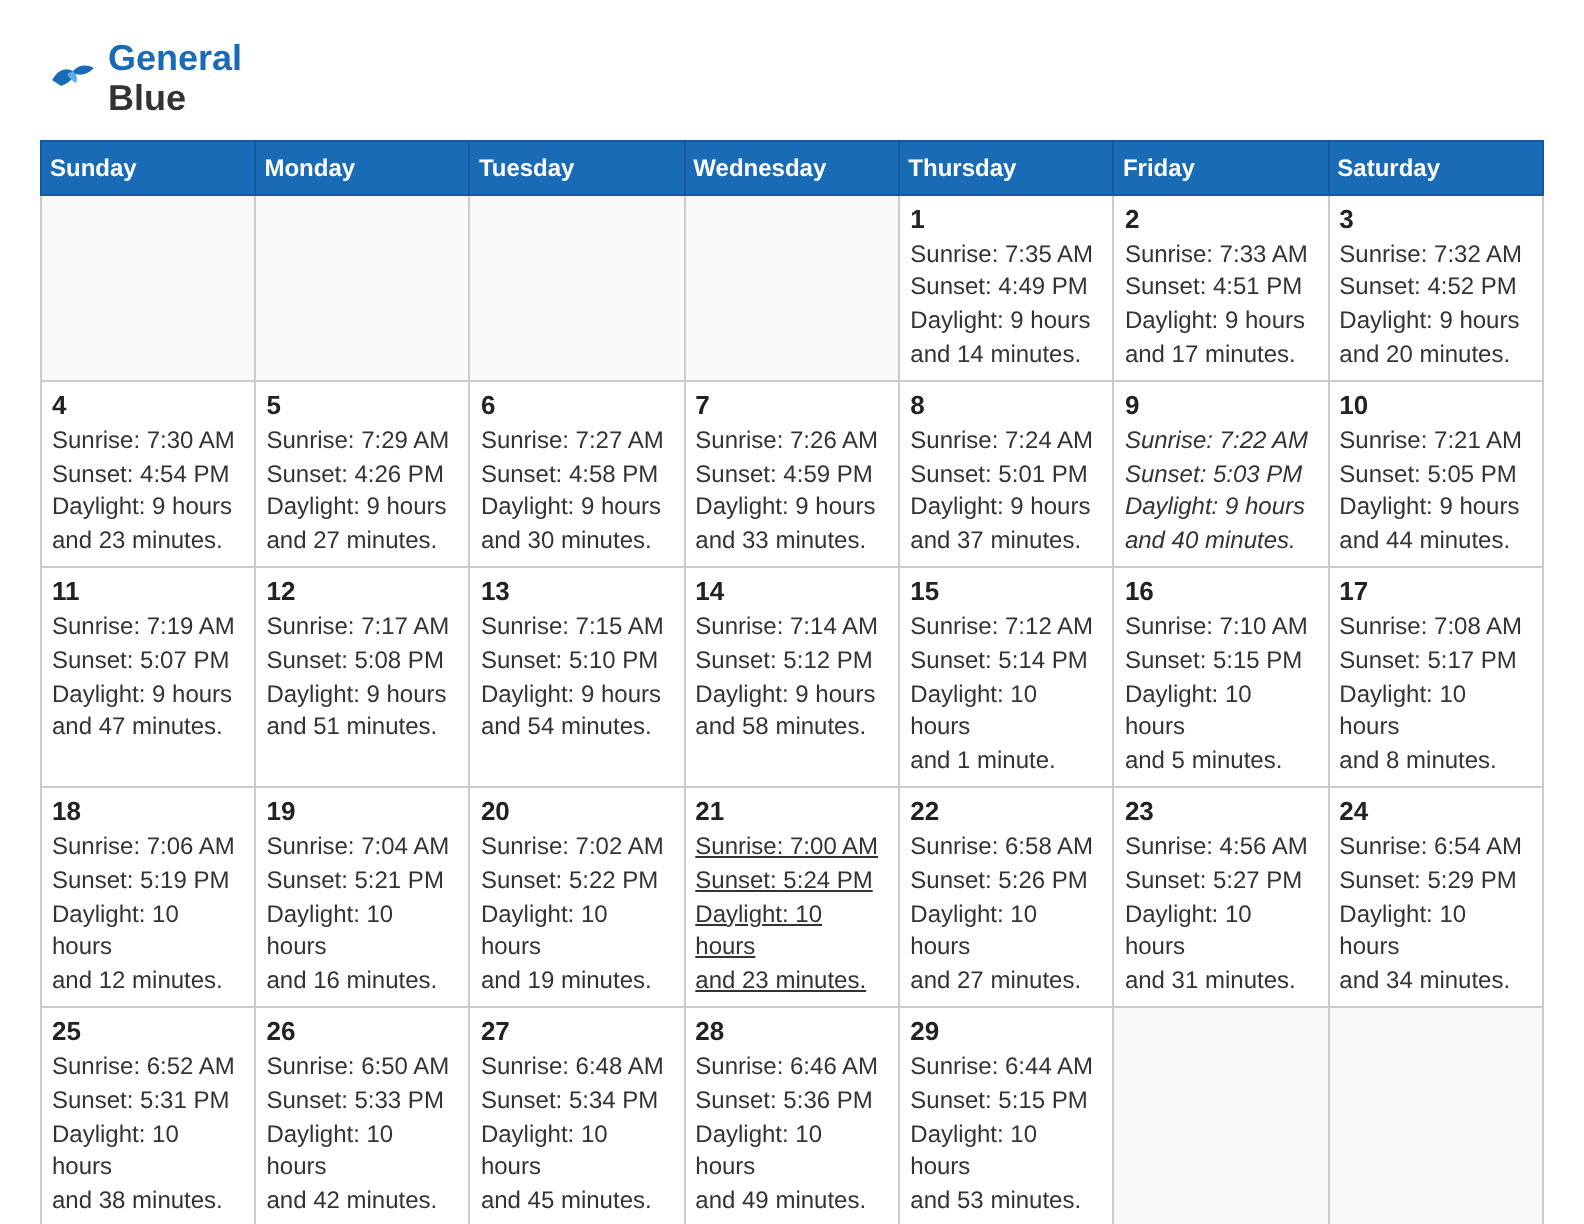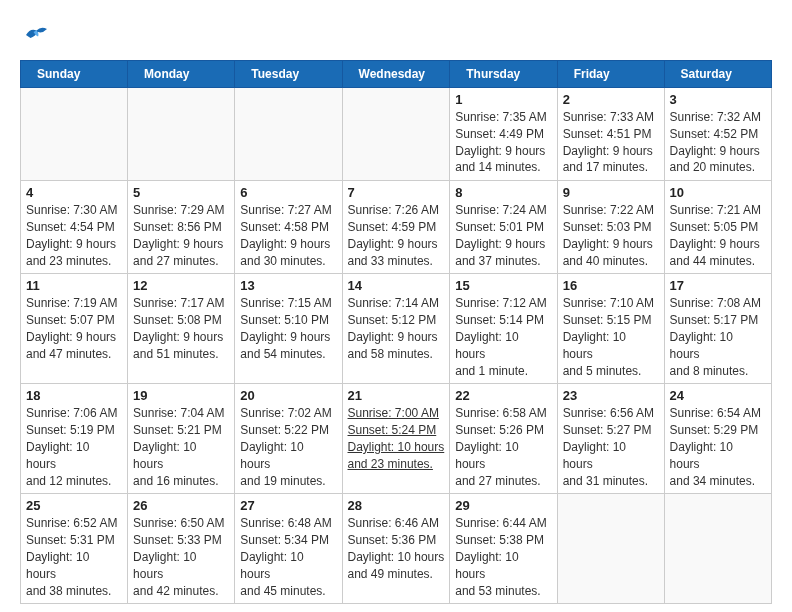--- a/index.html
+++ b/index.html
@@ -43,21 +43,21 @@
       color: #555;
     }
     table {
       width: 100%;
       border-collapse: collapse;
       font-size: 11px;
     }
     thead th {
       background-color: #1a6bb5;
       color: #fff;
-      padding: 6px 16px;
+      padding: 6px 4px;
       text-align: left;
       font-size: 12px;
       font-weight: bold;
       border: 1px solid #1558a0;
     }
     td {
       border: 1px solid #ccc;
       vertical-align: top;
       padding: 4px 5px;
       width: 108px;
@@ -80,20 +80,26 @@
   </style>
 </head>
 <body>
 
 <div class="header">
   <div class="logo">
     <svg class="logo-bird" viewBox="0 0 40 40">
       <path d="M8 20 Q14 10 22 14 Q28 8 36 12 Q30 18 24 16 Q20 22 14 24 Z" fill="#1a6bb5"></path>
       <path d="M22 14 Q26 18 24 22 Q20 20 18 16 Z" fill="#5aacee"></path>
     </svg>
+    <div>
+      <div class="logo-text">
+        <span>General</span><br>
+        <span style="color:#333;">Blue</span>
+      </div>
+    </div>
   </div>
   <div class="title-area">
     <div class="month-title"></div>
     <div class="location"></div>
   </div>
 </div>
 
 <table>
   <thead>
     <tr id="header-row">
@@ -138,21 +144,21 @@
         <td>
           <span class="day-num">4</span>
           <div class="cell-info" style="white-space: pre-line;">Sunrise: 7:30 AM
 Sunset: 4:54 PM
 Daylight: 9 hours
 and 23 minutes.</div>
         </td>
         <td>
           <span class="day-num">5</span>
           <div class="cell-info" style="white-space: pre-line;">Sunrise: 7:29 AM
-Sunset: 8:56 PM
+Sunset: 4:26 PM
 Daylight: 9 hours
 and 27 minutes.</div>
         </td>
         <td>
           <span class="day-num">6</span>
           <div class="cell-info" style="white-space: pre-line;">Sunrise: 7:27 AM
 Sunset: 4:58 PM
 Daylight: 9 hours
 and 30 minutes.</div>
         </td>
@@ -165,21 +171,21 @@
         </td>
         <td>
           <span class="day-num">8</span>
           <div class="cell-info" style="white-space: pre-line;">Sunrise: 7:24 AM
 Sunset: 5:01 PM
 Daylight: 9 hours
 and 37 minutes.</div>
         </td>
         <td>
           <span class="day-num">9</span>
-          <div class="cell-info" style="white-space: pre-line;">Sunrise: 7:22 AM
+          <div class="cell-info" style="white-space: pre-line; font-style: italic;">Sunrise: 7:22 AM
 Sunset: 5:03 PM
 Daylight: 9 hours
 and 40 minutes.</div>
         </td>
         <td>
           <span class="day-num">10</span>
           <div class="cell-info" style="white-space: pre-line;">Sunrise: 7:21 AM
 Sunset: 5:05 PM
 Daylight: 9 hours
 and 44 minutes.</div>
@@ -267,21 +273,21 @@
         </td>
         <td>
           <span class="day-num">22</span>
           <div class="cell-info" style="white-space: pre-line;">Sunrise: 6:58 AM
 Sunset: 5:26 PM
 Daylight: 10 hours
 and 27 minutes.</div>
         </td>
         <td>
           <span class="day-num">23</span>
-          <div class="cell-info" style="white-space: pre-line;">Sunrise: 6:56 AM
+          <div class="cell-info" style="white-space: pre-line;">Sunrise: 4:56 AM
 Sunset: 5:27 PM
 Daylight: 10 hours
 and 31 minutes.</div>
         </td>
         <td>
           <span class="day-num">24</span>
           <div class="cell-info" style="white-space: pre-line;">Sunrise: 6:54 AM
 Sunset: 5:29 PM
 Daylight: 10 hours
 and 34 minutes.</div>
@@ -312,21 +318,21 @@
         <td>
           <span class="day-num">28</span>
           <div class="cell-info" style="white-space: pre-line;">Sunrise: 6:46 AM
 Sunset: 5:36 PM
 Daylight: 10 hours
 and 49 minutes.</div>
         </td>
         <td>
           <span class="day-num">29</span>
           <div class="cell-info" style="white-space: pre-line;">Sunrise: 6:44 AM
-Sunset: 5:38 PM
+Sunset: 5:15 PM
 Daylight: 10 hours
 and 53 minutes.</div>
         </td>
         <td class="empty"></td>
         <td class="empty"></td>
       </tr>
     </tbody>
 </table>
 
 </body></html>

